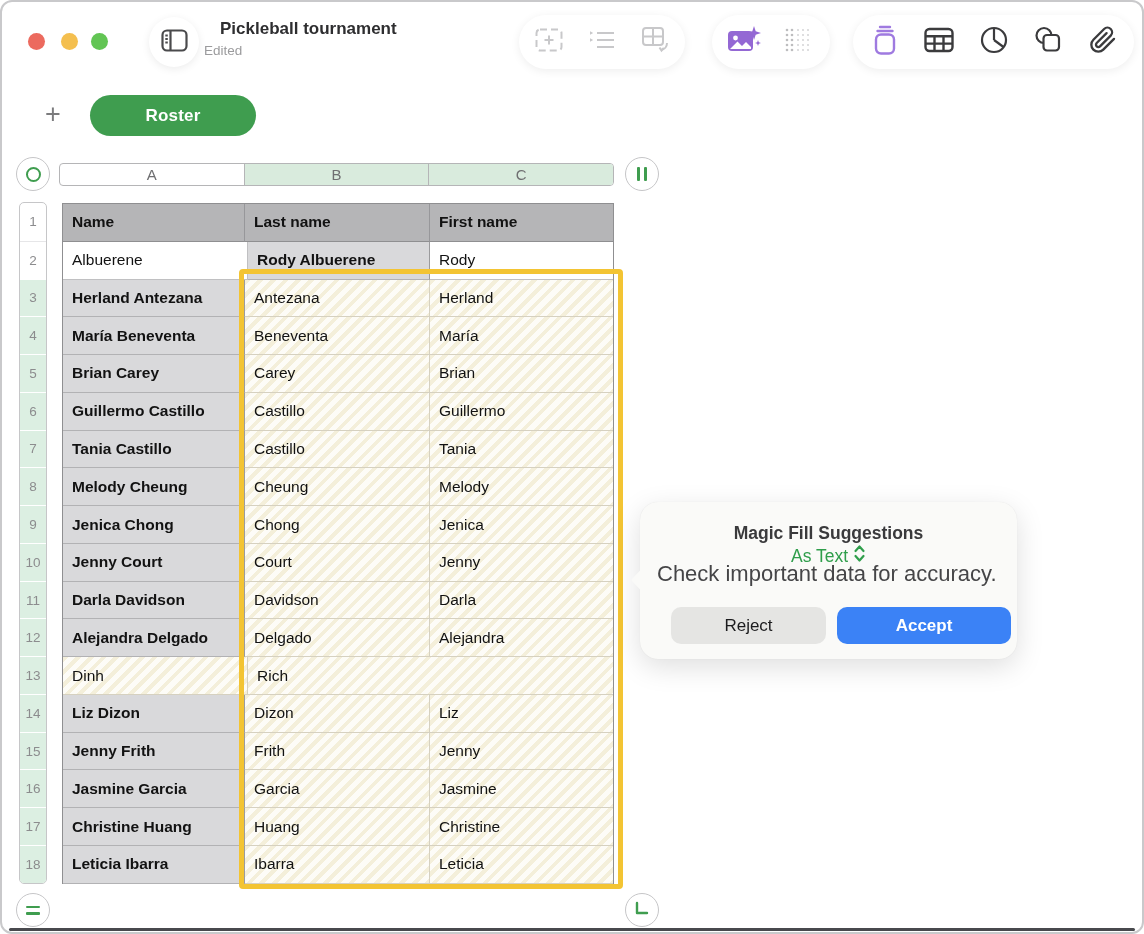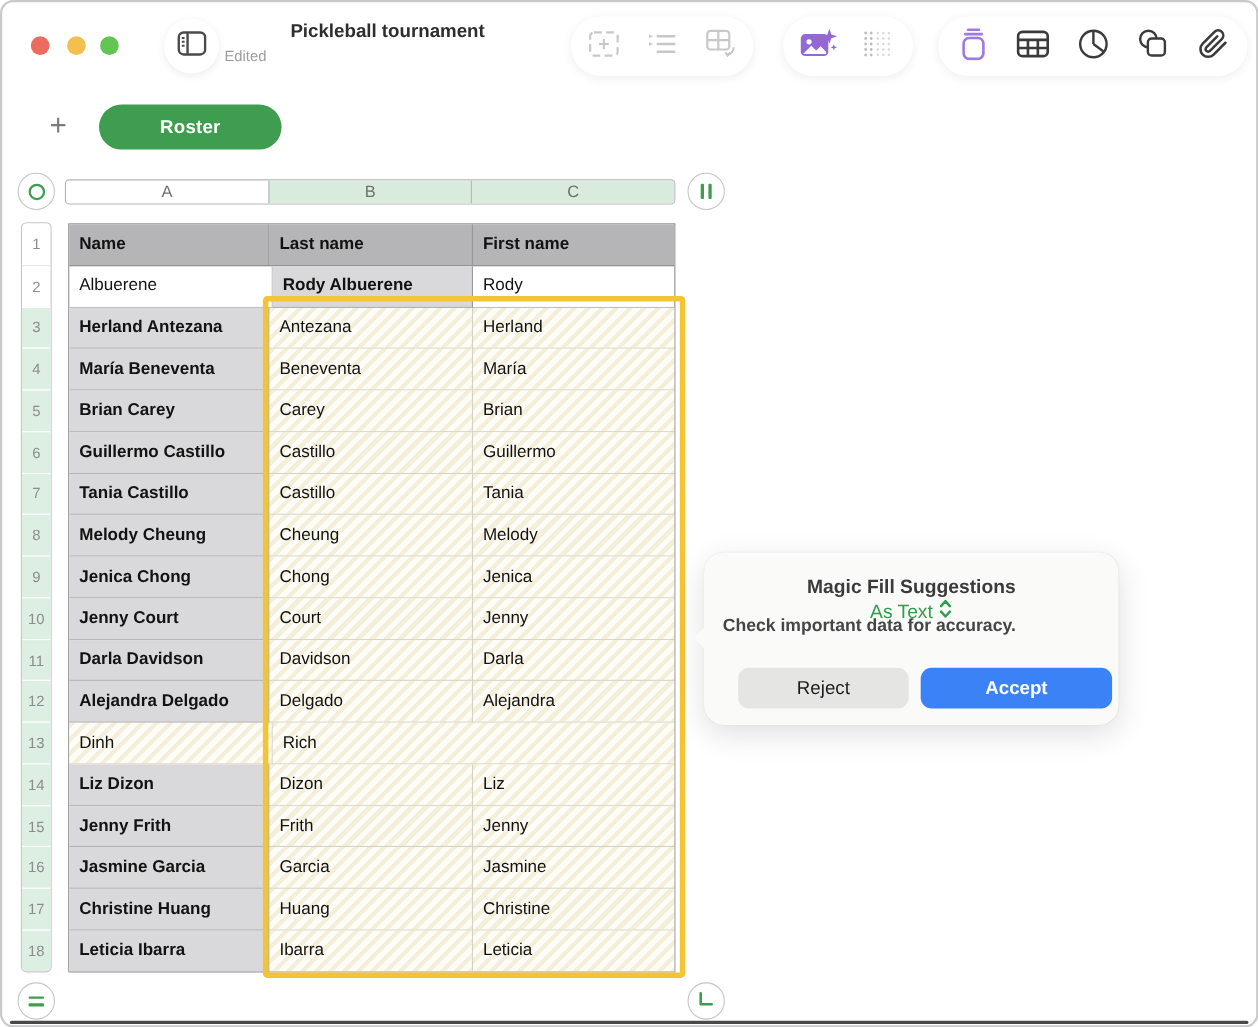--- a/index.html
+++ b/index.html
@@ -6,21 +6,21 @@
   html,body{width:1144px;height:934px;}
   body{font-family:"Liberation Sans","DejaVu Sans",sans-serif;background:#fff;position:relative;overflow:hidden;}
   .frame{position:absolute;inset:0;border:2px solid #c9c9cb;border-radius:12px;background:#fff;overflow:hidden;}
 
   
   .tl{position:absolute;width:17px;height:17px;border-radius:50%;top:31px;}
   .tl-red{left:26px;background:#ec6a5e;}
   .tl-yellow{left:59px;background:#f4bf4f;}
   .tl-green{left:89px;background:#62c554;}
   .sidebar-btn{position:absolute;left:147px;top:15px;width:50px;height:50px;border-radius:50%;background:#fff;box-shadow:0 2px 8px rgba(0,0,0,.08);display:flex;align-items:center;justify-content:center;}
-  .doc-title{position:absolute;left:218px;top:17px;font-size:17px;font-weight:700;color:#2e2e30;margin-left:44px;}
+  .doc-title{position:absolute;left:218px;top:17px;font-size:17px;font-weight:700;color:#2e2e30;}
   .doc-status{position:absolute;left:202px;top:41px;font-size:13.5px;color:#9b9b9d;}
   .pill{position:absolute;top:13px;height:54px;background:#fff;border-radius:27px;box-shadow:0 2px 10px rgba(0,0,0,.07);display:flex;align-items:center;justify-content:space-evenly;}
   .pill1{left:517px;width:166px;}
   .pill2{left:710px;width:118px;}
   .pill3{left:851px;width:281px;}
   .tbtn{display:flex;align-items:center;justify-content:center;width:46px;height:46px;}
 
   
   .add-sheet{position:absolute;left:36px;top:95px;width:30px;height:34px;font-size:27px;color:#7b7b7d;display:flex;align-items:center;justify-content:center;}
   .tab-roster{position:absolute;left:88px;top:93px;width:166px;height:41px;background:#3f9d4f;border-radius:21px;color:#fff;font-weight:700;font-size:17px;display:flex;align-items:center;justify-content:center;letter-spacing:.2px;}
@@ -62,21 +62,21 @@
 
   
   .selection{position:absolute;left:237px;top:267px;width:384px;height:620px;border:5px solid #f3c433;border-radius:4px;pointer-events:none;}
 
   
   .popup{position:absolute;left:638px;top:500px;width:377px;height:157px;background:#fafaf8;border-radius:18px;box-shadow:0 8px 28px rgba(0,0,0,.13),0 0 1px rgba(0,0,0,.10);}
   .popup-tail{position:absolute;left:-6px;top:70px;width:16px;height:16px;background:#fafaf8;transform:rotate(45deg);border-radius:3px;}
   .popup-head{position:absolute;left:17px;top:21px;right:17px;display:flex;justify-content:space-between;align-items:center;flex-direction:column;}
   .popup-title{font-size:17.5px;font-weight:700;color:#3a3a3c;}
   .format-sel{display:flex;align-items:center;gap:5px;font-size:17.5px;color:#2f9e4b;}
-  .popup-msg{position:absolute;left:17px;top:59px;font-size:16px;color:#454547;font-weight:bold;}
+  .popup-msg{position:absolute;left:17px;top:59px;font-size:22px;color:#454547;}
   .btn{position:absolute;top:105px;height:37px;border-radius:10px;display:flex;align-items:center;justify-content:center;font-size:17px;}
   .btn-reject{left:15px;width:155px;background:#e5e5e3;color:#1c1c1e;margin-left:16px;}
   .btn-accept{left:197px;width:174px;background:#3b82f6;color:#fff;font-weight:700;}
 
   .bottom-line{position:absolute;left:7px;right:7px;bottom:1px;height:3px;background:#48494d;border-radius:2px;}
 </style>
 </head>
 <body>
 
 <div class="frame">

